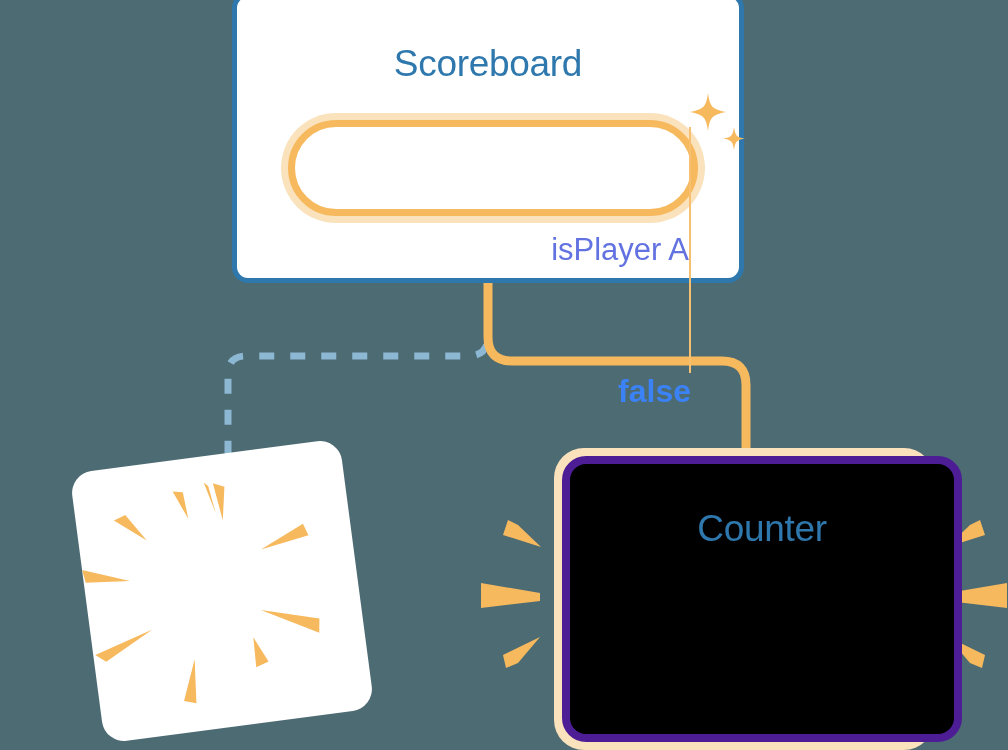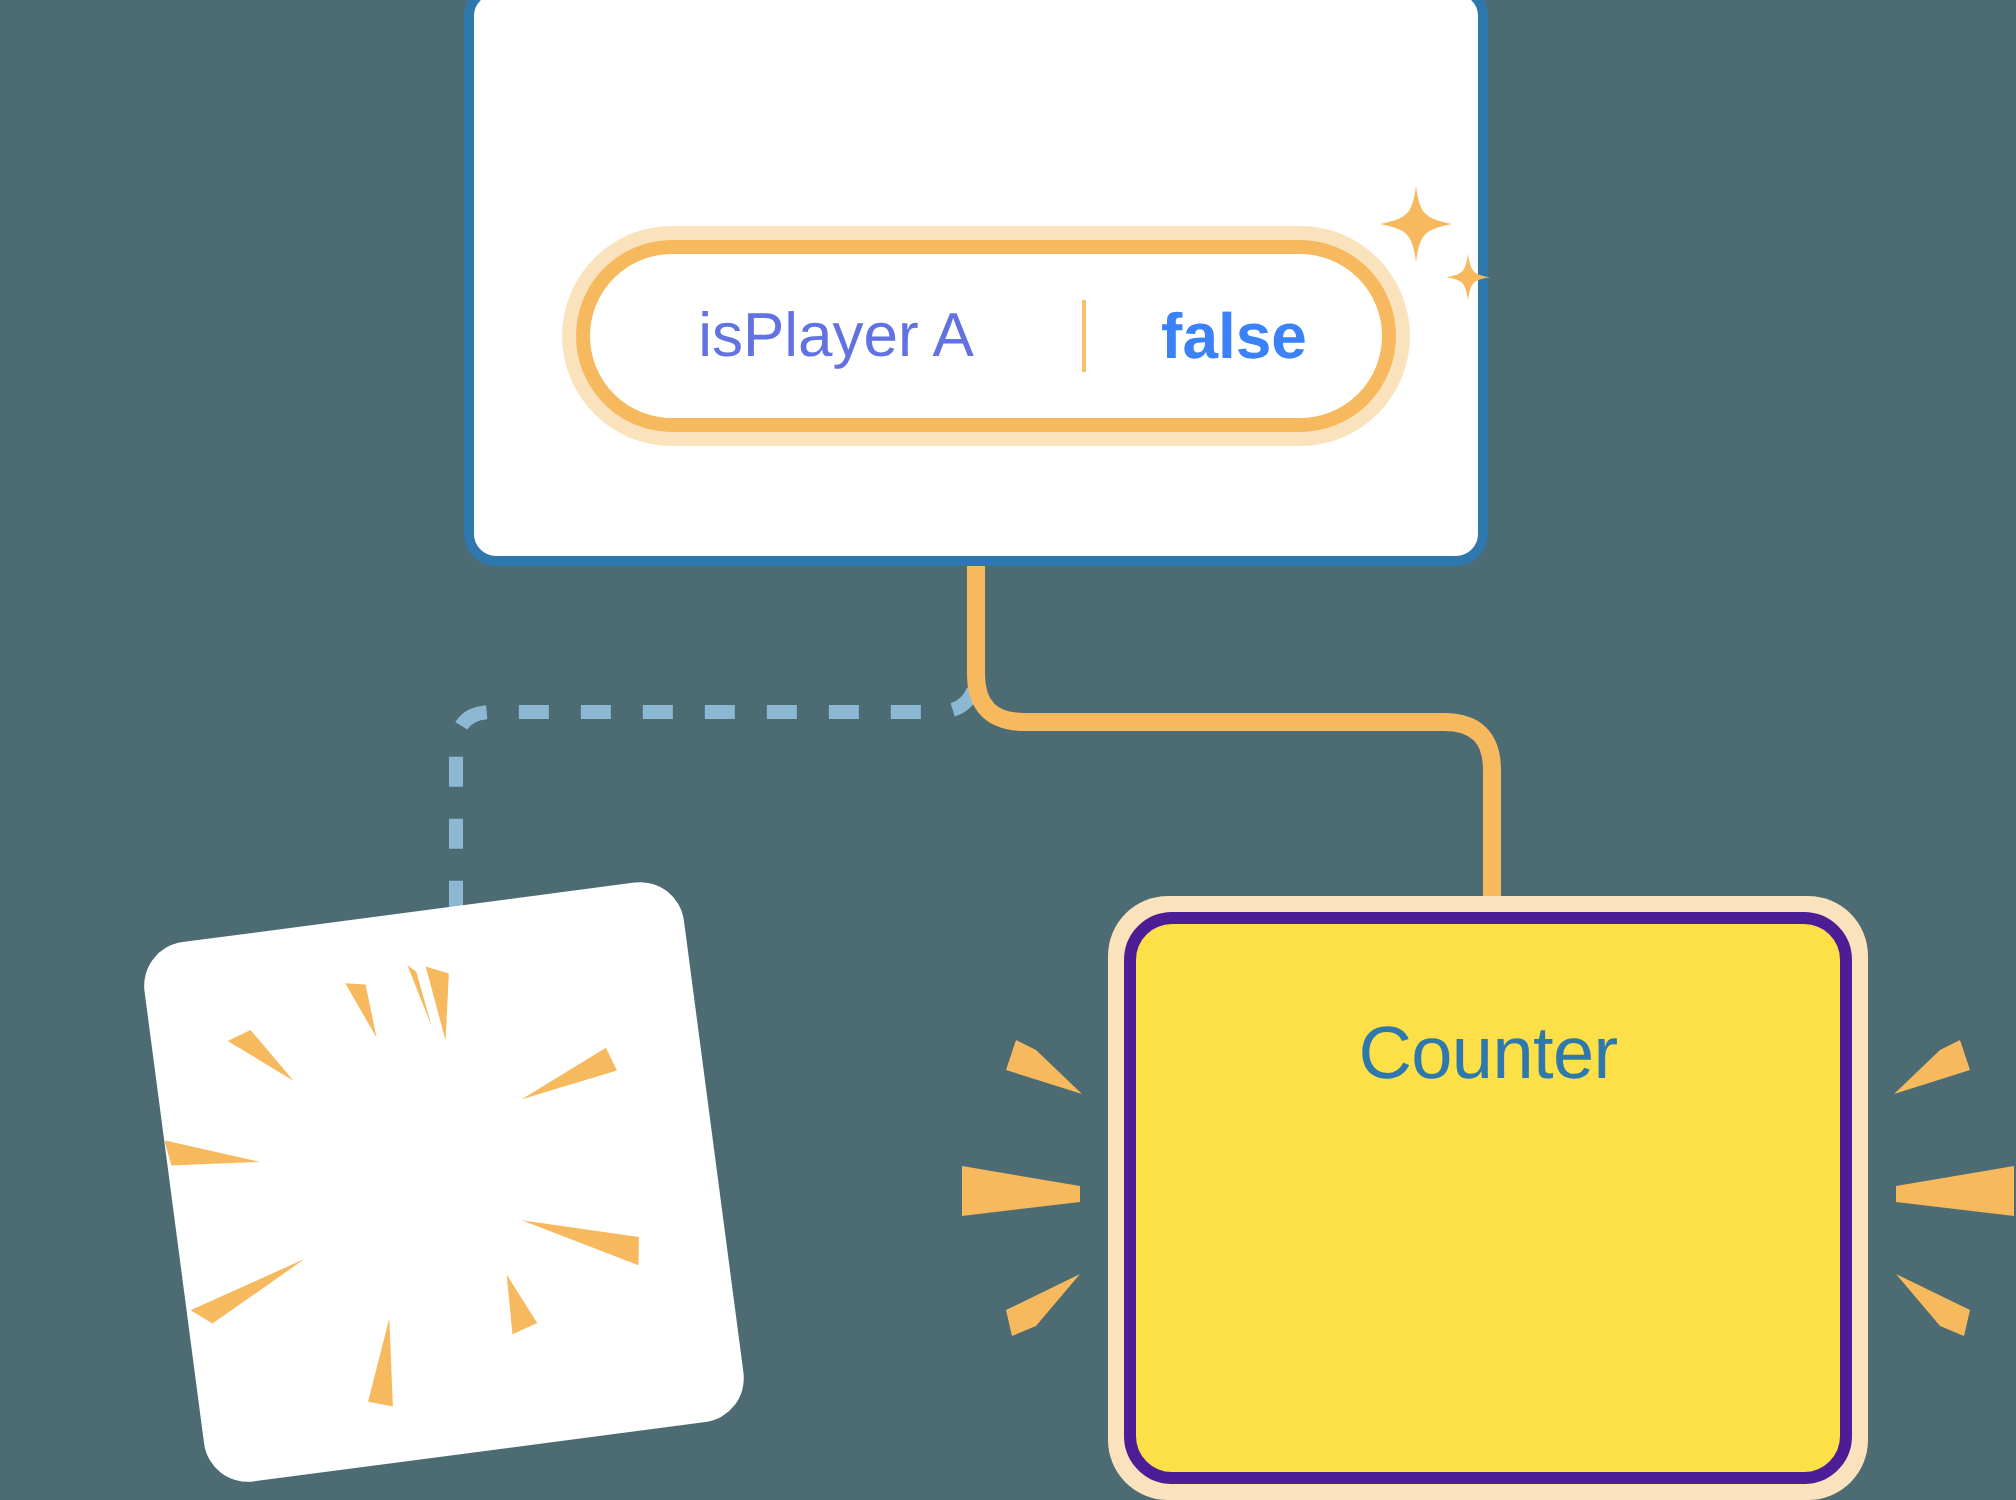--- a/index.html
+++ b/index.html
@@ -71,21 +71,22 @@
   .pill-hot {
     position: absolute;
     left: 7px; top: 7px;
     width: 410px;
     height: 96px;
     box-sizing: border-box;
     border: 7px solid #f7b95e;
     border-radius: 48px;
     background: #ffffff;
     display: flex;
-    align-items: center;
+    align-items: flex-end;
+    flex-direction: column;
   }
   .pill-key-hot {
     flex: 0 0 246px;
     display: flex;
     align-items: center;
     justify-content: center;
     color: #6272e0;
     font-size: 31px;
     border-right: 2px solid #f7c070;
   }
@@ -120,25 +121,25 @@
   .counter-halo {
     position: absolute;
     left: 0; top: 0;
     width: 380px; height: 302px;
     border-radius: 30px;
     background: #fae2bd;
   }
   .counter-body {
     position: absolute;
     left: 8px; top: 8px;
-    width: 364px;
+    width: 400px;
     height: 286px;
     box-sizing: border-box;
-    background: #fde047;
-    border: 6px solid #4c1d95;
+    background: #000000;
+    border: 8px solid #4c1d95;
     border-radius: 24px;
   }
   .counter-title {
     margin-top: 44px;
   }
   .pill-wrap-cool {
     position: absolute;
     left: 48px;
     top: 134px;
     width: 268px;
@@ -207,20 +208,21 @@
 <div id="stage">
 
   <svg class="layer-svg" viewBox="0 0 1008 750" width="1008" height="750">
 
     <path d="M 488,283 L 488,336 Q 488,356 468,356 L 246,356 Q 228,356 228,374 L 228,470" fill="none" stroke="#8db8d4" stroke-width="7" stroke-dasharray="15 16" stroke-linecap="butt"></path>
 
     <path d="M 488,280 L 488,337 Q 488,361 512,361 L 722,361 Q 746,361 746,385 L 746,460" fill="none" stroke="#f7b95e" stroke-width="9" stroke-linecap="butt"></path>
   </svg>
 
   <div class="card-scoreboard">
+    <div class="card-title scoreboard-title">Scoreboard</div>
 
     <div class="pill-wrap-hot">
       <div class="pill-halo"></div>
       <div class="pill-hot">
         <div class="pill-key-hot">isPlayer A</div>
         <div class="pill-val-hot">false</div>
       </div>
     </div>
 
     <svg class="sparkles" viewBox="0 0 74 74" width="74" height="74">

